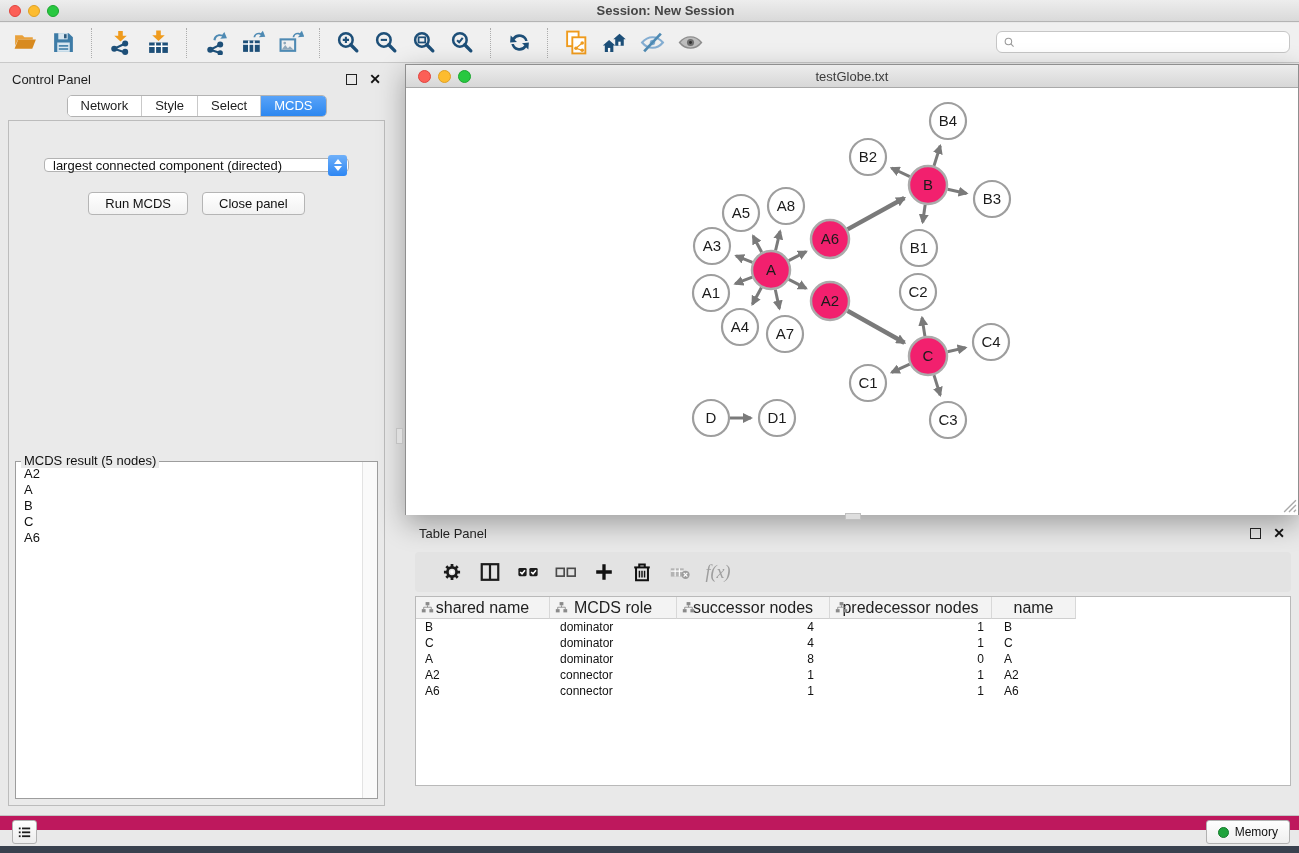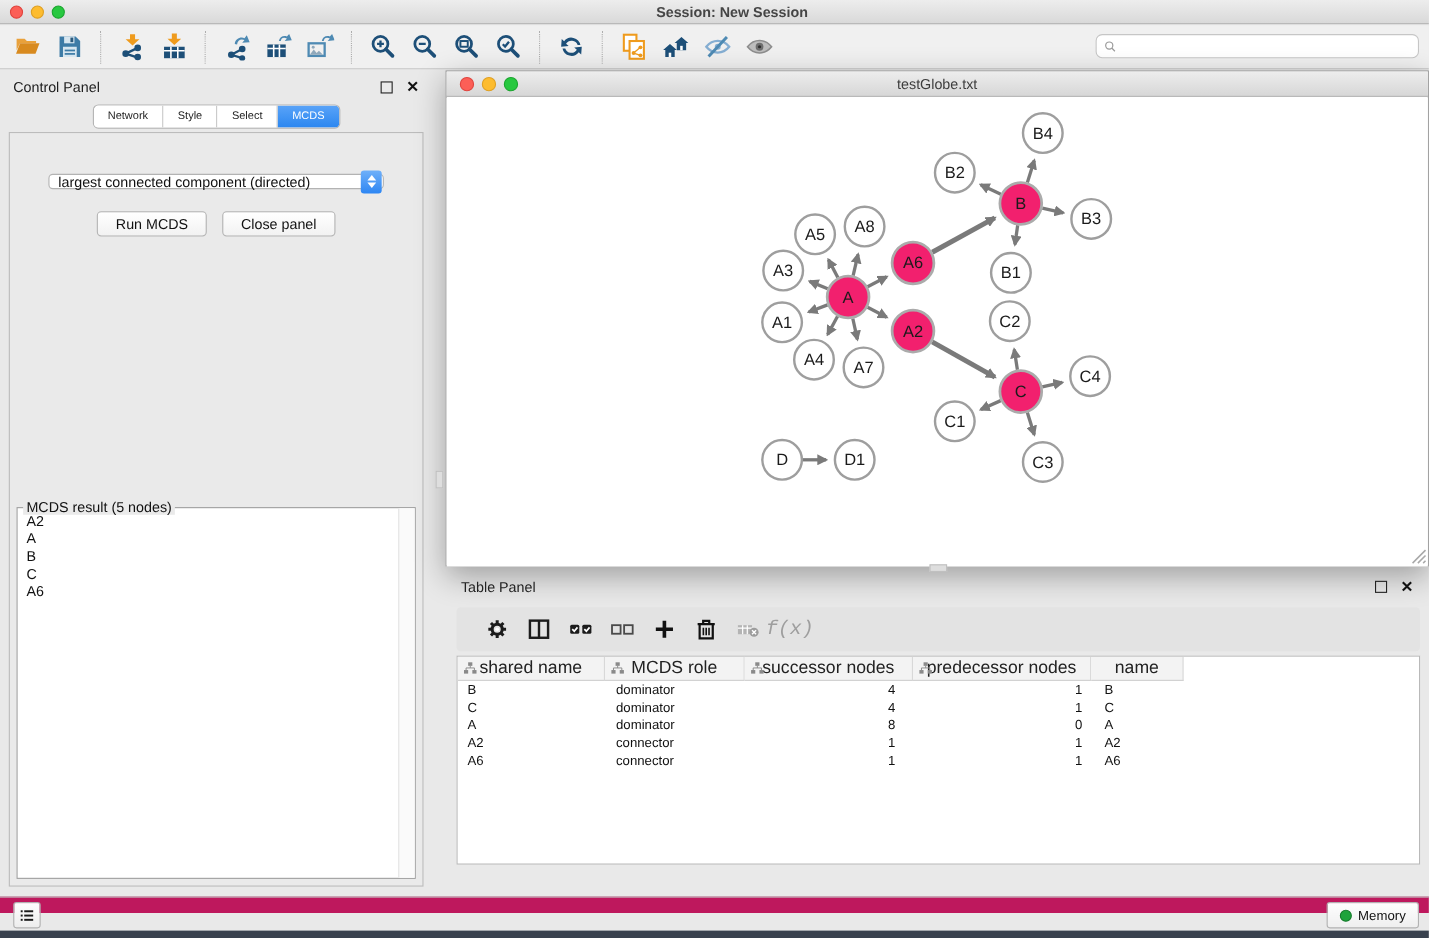--- a/index.html
+++ b/index.html
@@ -27,21 +27,21 @@
   .searchbox input { border:none; outline:none; flex:1; height:18px; font-size:12px; background:transparent; font-family:"Liberation Sans",sans-serif;}
 
   
   .control-panel { position:absolute; left:0; top:64px; width:393px; height:748px; }
   .cp-header { height:30px; display:flex; align-items:center; padding:0 12px; }
   .cp-title { font-size:13px; color:#1d1d1d; }
   .panel-float { width:11px; height:11px; border:1.6px solid #222; display:inline-block; margin-right:12px; }
   .panel-close { font-weight:700; font-size:14px; color:#111; line-height:11px; }
   .cp-head-right { margin-left:auto; display:flex; align-items:center; }
   .seg { display:inline-flex; height:22px; background:#fff; border:1px solid #b3b3b3; border-radius:5px; overflow:hidden; }
-  .seg .seg-btn { padding:0 13px; line-height:20px; font-size:10px; color:#1d1d1d; border-left:1px solid #c9c9c9; background:#fff; cursor:default; white-space:nowrap;}
+  .seg .seg-btn { padding:0 13px; line-height:20px; font-size:13px; color:#1d1d1d; border-left:1px solid #c9c9c9; background:#fff; cursor:default; white-space:nowrap;}
   .seg .seg-btn:first-child { border-left:none; }
   .seg .seg-btn.active { background:linear-gradient(#59a3f8,#2c87f0); color:#fff; }
   .cp-tabs { position:absolute; top:31px; left:50%; transform:translateX(-50%); }
   .cp-content { position:absolute; left:8px; top:56px; width:377px; height:686px;
     background:#eaeaea; border:1px solid #bcbcbc; }
   .opt-label { position:absolute; top:17px; width:100%; text-align:center; font-size:13px; color:#1b1b1b; }
   .dropdown { position:absolute; left:35px; top:37px; width:305px; height:14px; background:#ffffff;
     border:1px solid #b3b3b3; border-radius:4px; display:flex; align-items:center; }
   .dropdown .dd-text { flex:1; padding-left:8px; font-size:13px; color:#111; white-space:nowrap; overflow:hidden; }
   .dd-stepper { width:19px; height:21px; border-radius:3px; margin-right:1px;
@@ -71,21 +71,21 @@
   .grip-v { position:absolute; left:396px; top:428px; width:7px; height:16px; background:#dedede; border:1px solid #c0c0c0; }
   .grip-h { position:absolute; left:845px; top:513px; width:16px; height:7px; background:#dedede; border:1px solid #c0c0c0; }
 
   
   .table-panel { position:absolute; left:405px; top:518px; width:894px; height:297px; }
   .tp-header { height:30px; display:flex; align-items:center; padding:0 14px; }
   .tp-toolbar { position:absolute; left:10px; top:34px; right:8px; height:40px; background:#e3e3e3; border-radius:4px;
     display:flex; align-items:center; padding-left:18px; }
   .tp-tool { width:38px; height:34px; display:flex; align-items:center; justify-content:center; }
   .tp-tool svg { width:22px; height:22px; }
-  .tp-tool .fx { font-family:Liberation Mono, monospace; font-style:italic; font-size:18px; color:#9e9e9e; }
+  .tp-tool .fx { font-family:Liberation Serif, serif; font-style:italic; font-size:18px; color:#9e9e9e; }
   .tp-table { position:absolute; left:10px; top:78px; right:8px; height:190px; background:#fff; border:1px solid #b9b9b9; overflow:hidden; }
   .tp-headrow { display:flex; height:22px; }
   .tp-hcell { background:#f3f3f3; border-right:1px solid #d8d8d8; border-bottom:1px solid #cfcfcf;
     display:flex; align-items:center; justify-content:center; position:relative; font-size:16px; color:#222; }
   .tp-hfill { flex:1; background:#fff; }
   .tp-row { display:flex; height:16px; line-height:16px; font-size:12px; color:#111; }
   .tp-cell { white-space:nowrap; overflow:hidden; }
   .tabs-bottom { position:absolute; left:50%; bottom:3px; transform:translateX(-50%); }
 
   

